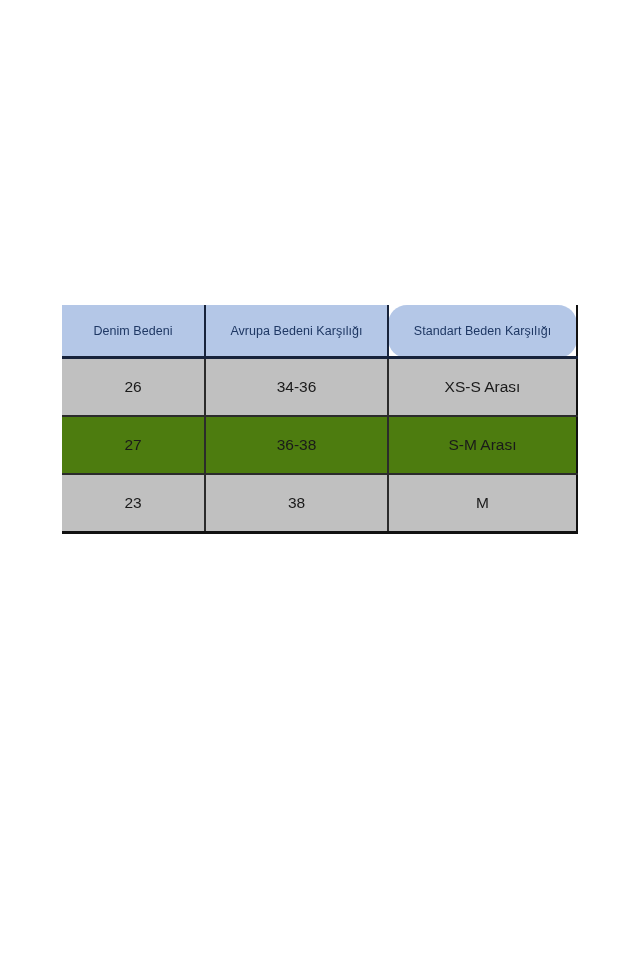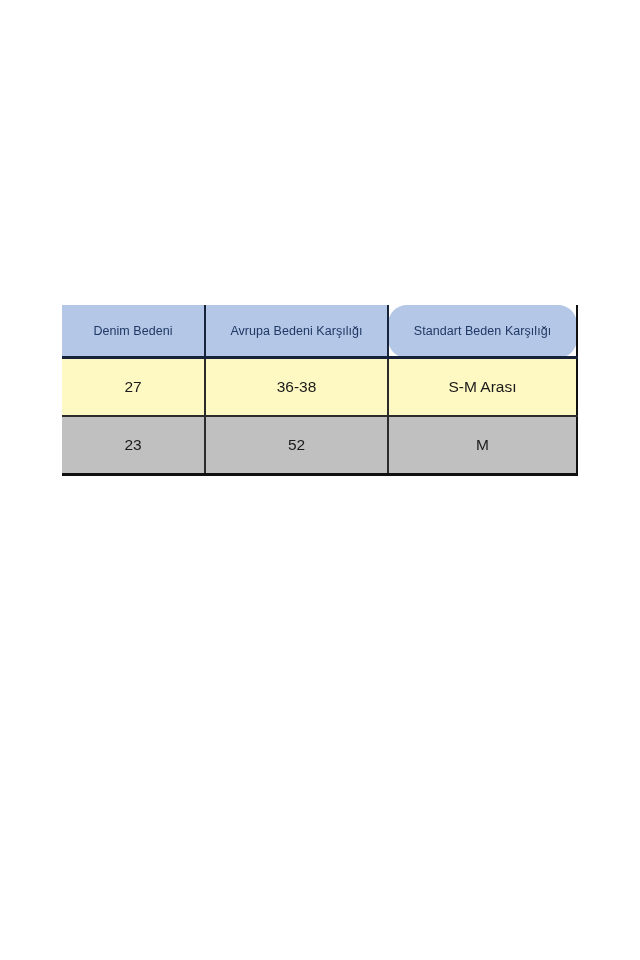--- a/index.html
+++ b/index.html
@@ -81,21 +81,21 @@
     font-weight: 400;
     color: #1a1a1a;
     border-right: 2px solid #2b2b2b;
     border-bottom: 2px solid #2b2b2b;
     white-space: nowrap;
   }
   tbody td:last-child { border-right: none; }
   tbody tr:last-child td { border-bottom: none; }
 
   tbody tr.row-dark td { background: #c0c0c0; }
-  tbody tr.row-light td { background: #fef9c3; }
+  tbody tr.row-light td { background: #4d7c0f; }
 </style>
 </head>
 <body>
 
 <div class="page">
 
 
   <div class="size-table-wrap">
     <table class="size-table">
       <colgroup>
@@ -104,27 +104,32 @@
           <col class="c3">
       </colgroup>
       <thead>
         <tr>
           <th>Denim Bedeni</th>
           <th>Avrupa Bedeni Karşılığı</th>
           <th>Standart Beden Karşılığı</th>
         </tr>
       </thead>
       <tbody>
+        <tr class="row-dark">
+          <td>26</td>
+          <td>34-36</td>
+          <td>XS-S Arası</td>
+        </tr>
         <tr class="row-light">
           <td>27</td>
           <td>36-38</td>
           <td>S-M Arası</td>
         </tr>
         <tr class="row-dark">
           <td>23</td>
-          <td>52</td>
+          <td>38</td>
           <td>M</td>
         </tr>
       </tbody>
     </table>
   </div>
 
 </div>
 
 </body></html>

